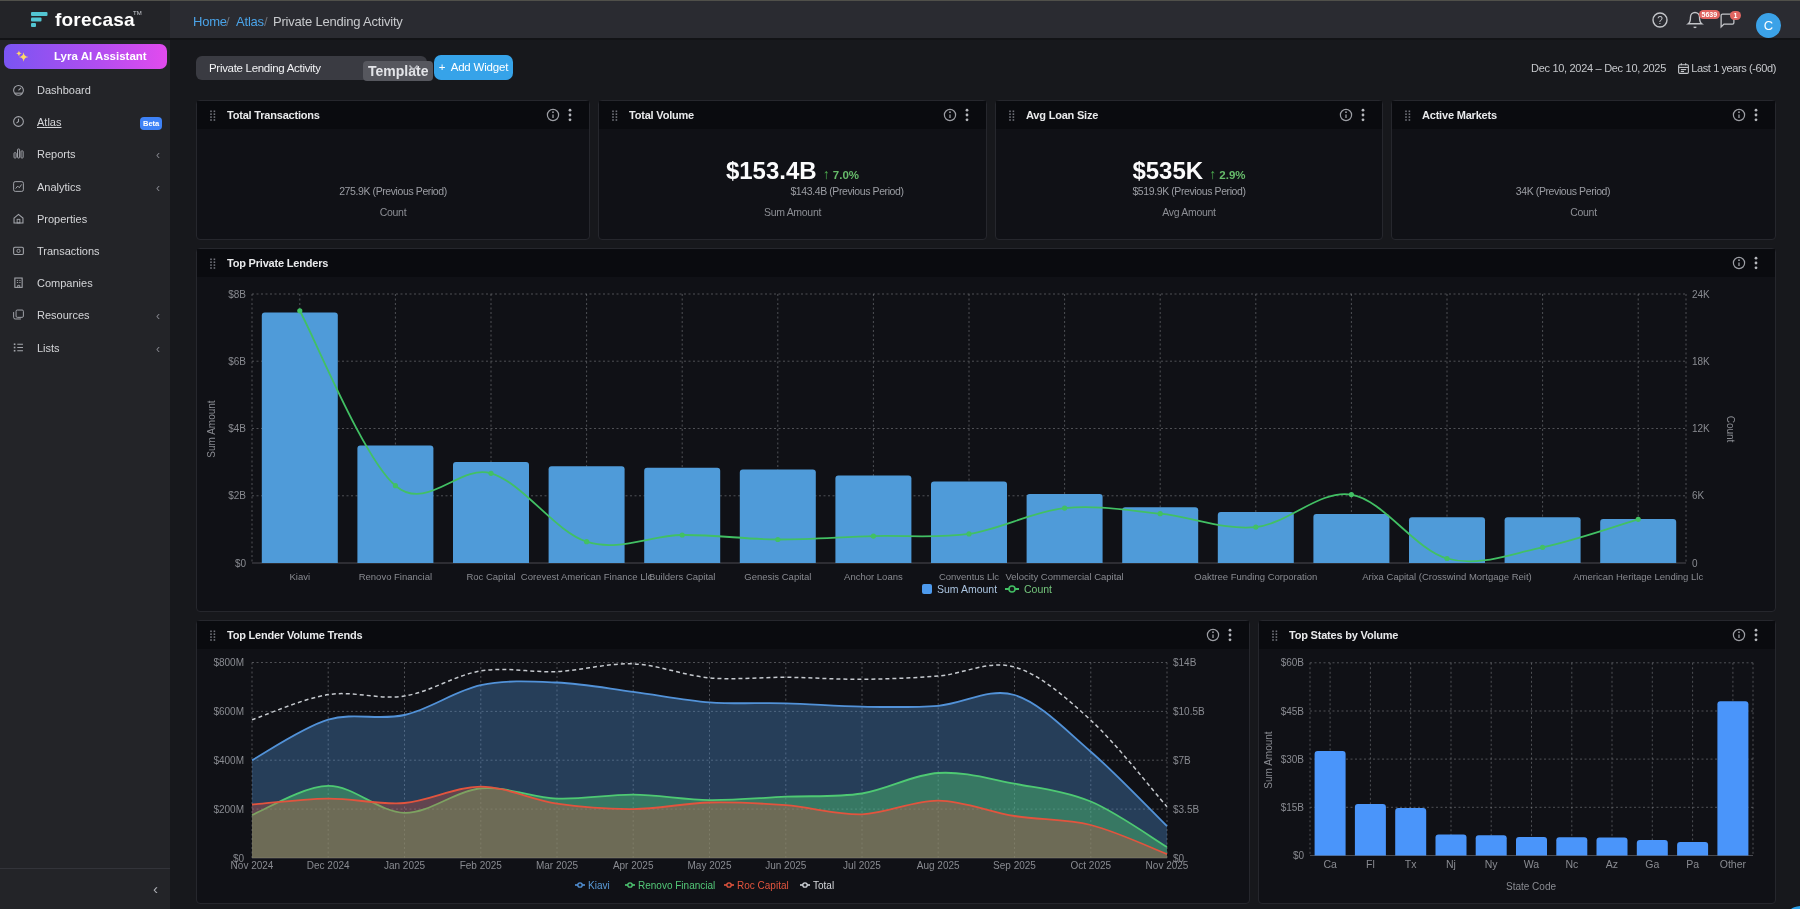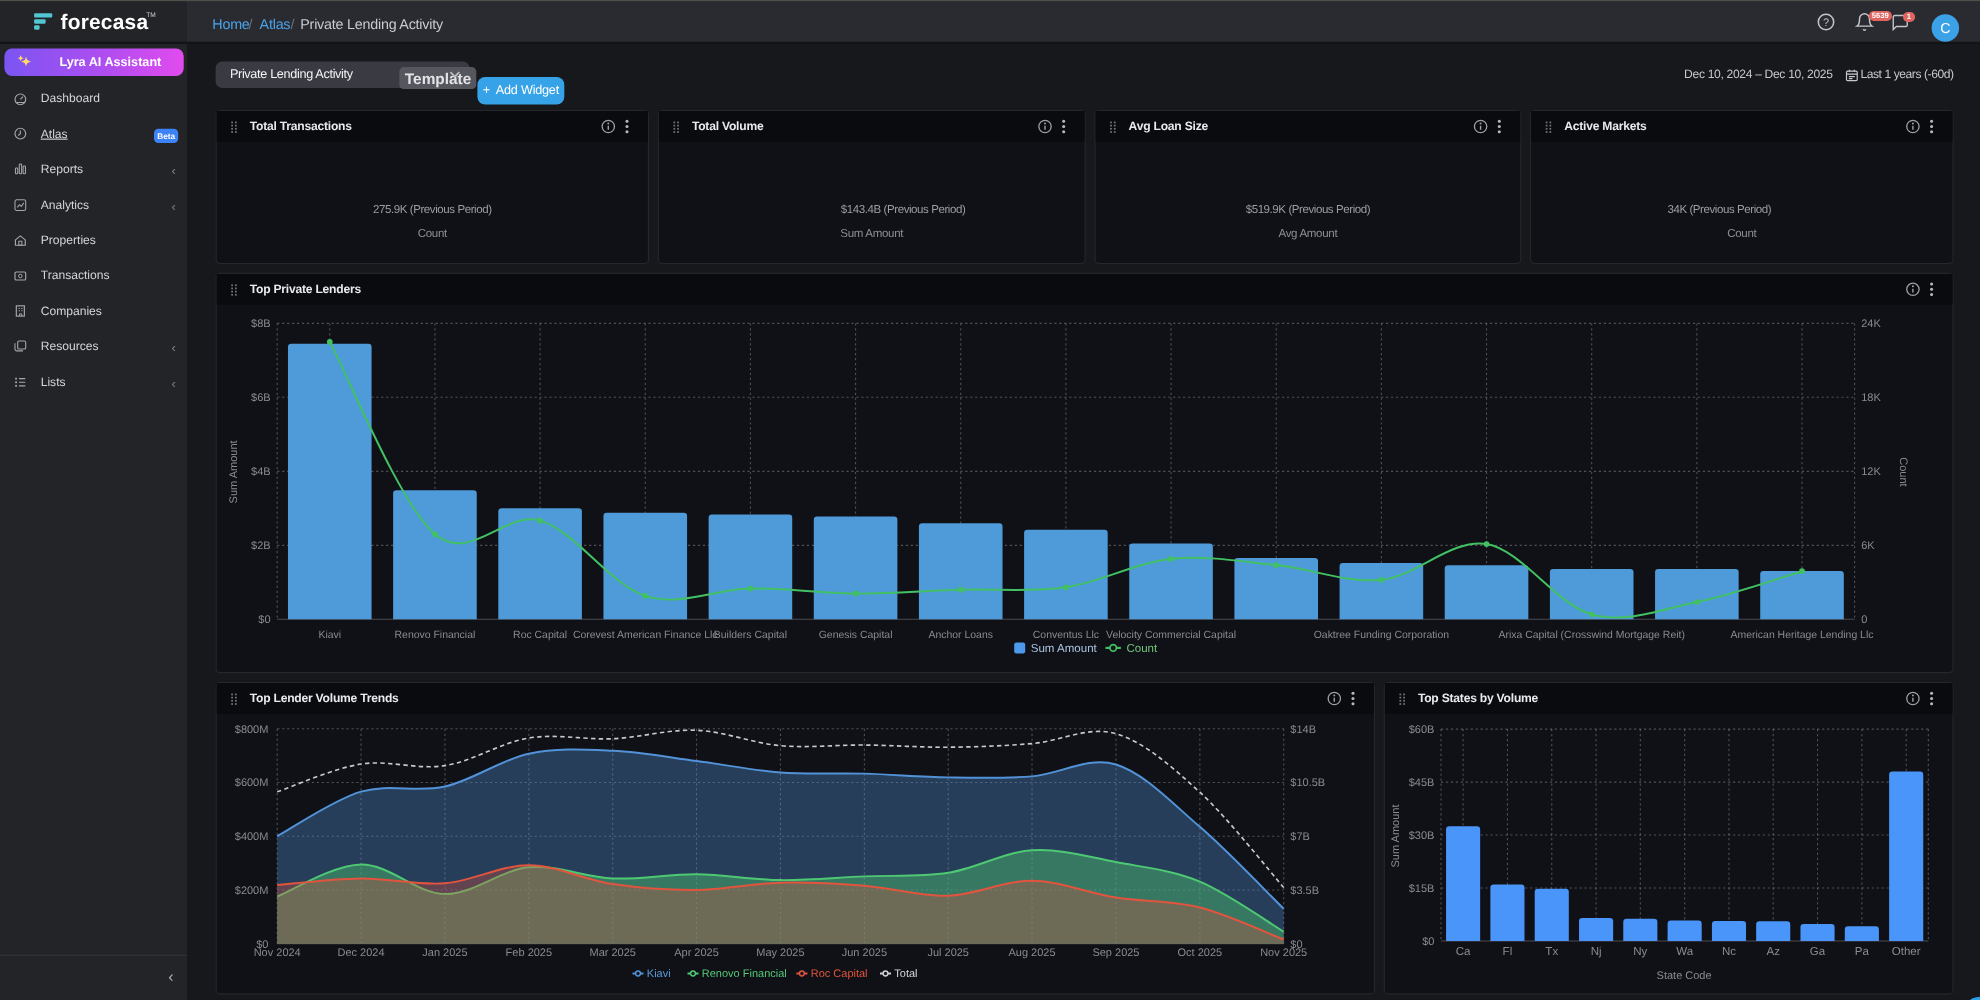--- a/index.html
+++ b/index.html
@@ -27,21 +27,21 @@
 .beta { position:absolute; left:140px; top:11px; background:#3e82f7; color:#fff; font-size:7.5px;
   font-weight:bold; padding:2px 3px; border-radius:4px; }
 #collapse { position:absolute; left:0; top:868px; width:170px; height:41px; border-top:1px solid #33343a; }
 #collapse .c { position:absolute; right:12px; top:11px; color:#aeb0b5; font-size:15px; }
 #selbox { position:absolute; left:196px; top:56px; width:231px; height:24px; background:#3a3b42;
   border-radius:6px; }
 #selbox .t { position:absolute; left:13px; top:5.5px; font-size:11.5px; letter-spacing:-0.3px; color:#f2f3f5; }
 #selbox .tag { position:absolute; left:167px; top:4.5px; font-size:14px; color:#e3e4e8;
   background:#56575e; border-radius:4px; padding:2px 5px; font-weight:bold; }
 #addw { position:absolute; left:434px; top:55px; width:79px; height:25px; background:#36a3e9;
-  border-radius:7px; color:#fff; font-size:11.5px; letter-spacing:-0.2px; text-align:center; line-height:25px;margin-top:15px; }
+  border-radius:7px; color:#fff; font-size:11.5px; letter-spacing:-0.2px; text-align:center; line-height:25px; }
 #daterange { position:absolute; right:134px; top:62px; font-size:11px; letter-spacing:-0.3px; color:#c6c8cc; }
 #lastyears { position:absolute; right:24px; top:62px; font-size:11px; letter-spacing:-0.4px; color:#c6c8cc; }
 
 .card { position:absolute; background:#101116; border:1px solid #26272d; border-radius:4px; }
 .chead { position:absolute; left:0; top:0; right:0; height:28px; background:#0a0b0f; }
 .ctitle { position:absolute; left:30px; top:8px; font-size:11px; font-weight:bold; letter-spacing:-0.2px; color:#e9eaec; }
 .stat { position:absolute; left:0; right:0; text-align:center; }
 .bignum { font-size:24px; font-weight:bold; color:#fbfbfc; }
 .pct { font-size:11.5px; font-weight:bold; color:#66bb6a; margin-left:6px; }
 .pct .ar { font-size:14px; font-weight:normal; color:#4caf50; }
@@ -232,21 +232,22 @@
           <line x1="7" y1="6.4" x2="7" y2="10" stroke="#9d9fa5" stroke-width="1.3"></line>
           <circle cx="7" cy="4.2" r="0.9" fill="#9d9fa5"></circle>
         </svg>
         <svg style="position:absolute;right:17px;top:7px" width="4" height="14" viewBox="0 0 4 14">
           <circle cx="2" cy="2.2" r="1.4" fill="#b6b8bd"></circle>
           <circle cx="2" cy="7" r="1.4" fill="#b6b8bd"></circle>
           <circle cx="2" cy="11.8" r="1.4" fill="#b6b8bd"></circle>
         </svg>
       </div>
     </div>
-<div class="prev" style="left:598px;top:185px;width:446px">$143.4B (Previous Period)</div>
+<div class="stat" style="left:598px;top:157px;width:389px"><span class="bignum">$153.4B</span><span class="pct"><span class="ar">↑</span> 7.0%</span></div>
+<div class="prev" style="left:624px;top:185px;width:446px">$143.4B (Previous Period)</div>
 <div class="metric" style="left:598px;top:206px;width:389px">Sum Amount</div>
 <div class="card" style="left:995px;top:100px;width:388px;height:140px">
       <div class="chead">
         <svg style="position:absolute;left:12px;top:9px" width="8" height="11" viewBox="0 0 8 11">
           <g fill="#70727a">
             <rect x="1.2" y="0.5" width="1.6" height="1.6"></rect>
             <rect x="1.2" y="3.4" width="1.6" height="1.6"></rect>
             <rect x="1.2" y="6.3" width="1.6" height="1.6"></rect>
             <rect x="1.2" y="9.2" width="1.6" height="1.6"></rect>
             <rect x="4.6" y="0.5" width="1.6" height="1.6"></rect>
@@ -261,20 +262,21 @@
           <line x1="7" y1="6.4" x2="7" y2="10" stroke="#9d9fa5" stroke-width="1.3"></line>
           <circle cx="7" cy="4.2" r="0.9" fill="#9d9fa5"></circle>
         </svg>
         <svg style="position:absolute;right:17px;top:7px" width="4" height="14" viewBox="0 0 4 14">
           <circle cx="2" cy="2.2" r="1.4" fill="#b6b8bd"></circle>
           <circle cx="2" cy="7" r="1.4" fill="#b6b8bd"></circle>
           <circle cx="2" cy="11.8" r="1.4" fill="#b6b8bd"></circle>
         </svg>
       </div>
     </div>
+<div class="stat" style="left:995px;top:157px;width:388px"><span class="bignum">$535K</span><span class="pct"><span class="ar">↑</span> 2.9%</span></div>
 <div class="prev" style="left:995px;top:185px;width:388px">$519.9K (Previous Period)</div>
 <div class="metric" style="left:995px;top:206px;width:388px">Avg Amount</div>
 <div class="card" style="left:1391px;top:100px;width:385px;height:140px">
       <div class="chead">
         <svg style="position:absolute;left:12px;top:9px" width="8" height="11" viewBox="0 0 8 11">
           <g fill="#70727a">
             <rect x="1.2" y="0.5" width="1.6" height="1.6"></rect>
             <rect x="1.2" y="3.4" width="1.6" height="1.6"></rect>
             <rect x="1.2" y="6.3" width="1.6" height="1.6"></rect>
             <rect x="1.2" y="9.2" width="1.6" height="1.6"></rect>

